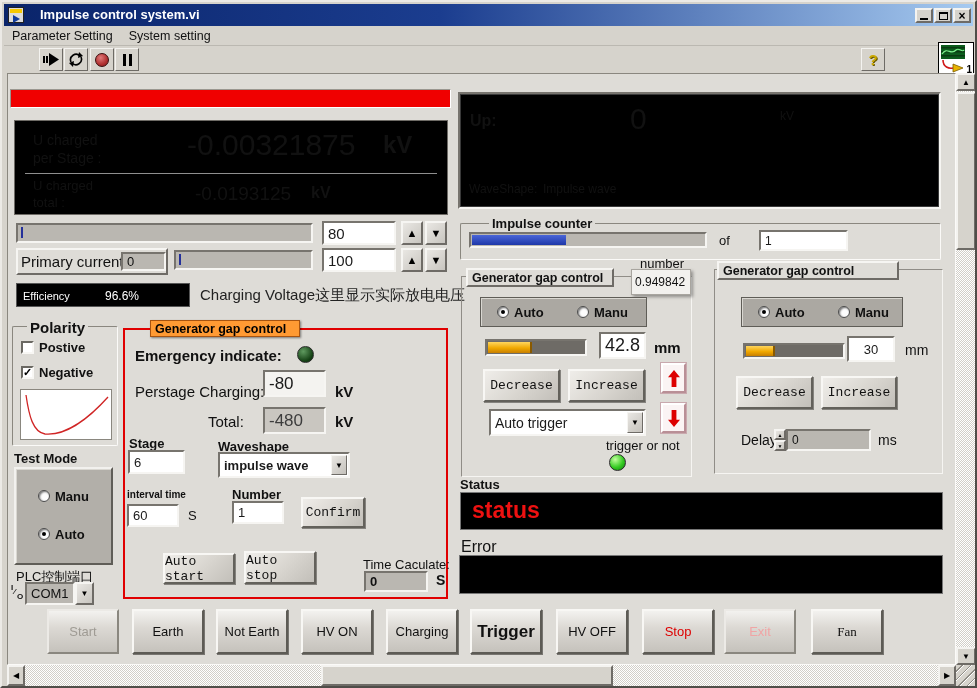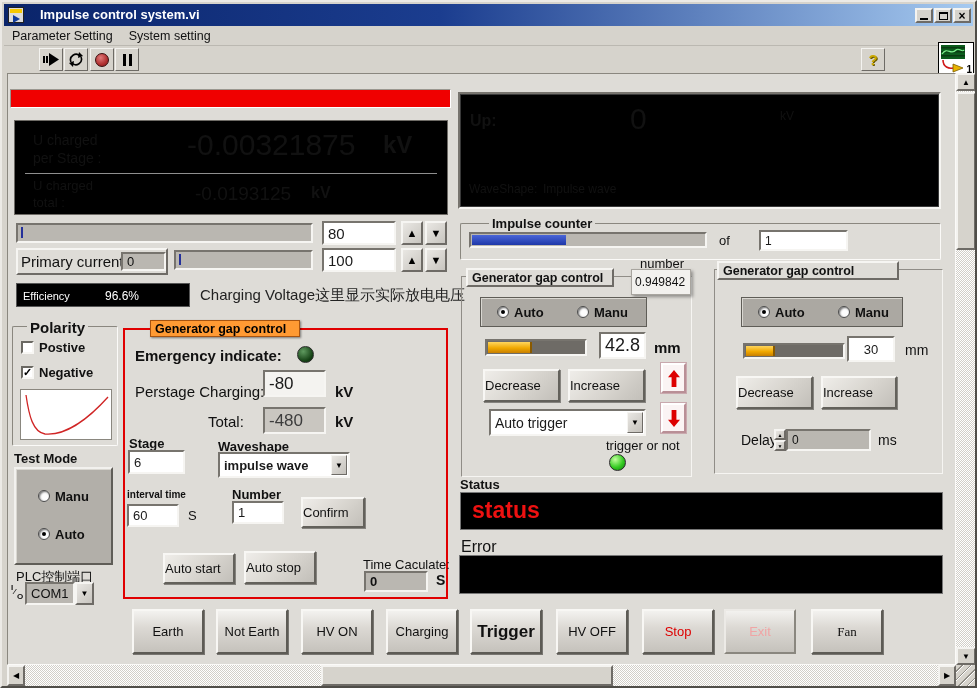--- a/index.html
+++ b/index.html
@@ -69,21 +69,21 @@
 
   .whitefield { position:absolute; background:#fff; border:2px solid;
     border-color:#77746e #f6f5f2 #f6f5f2 #77746e; color:#1a1a1a; display:flex; align-items:center; padding:0 4px; }
   .grayfield  { position:absolute; background:#bab7b1; border:2px solid;
     border-color:#77746e #f6f5f2 #f6f5f2 #77746e; color:#111; display:flex; align-items:center; padding:0 4px; }
   .disfield { position:absolute; background:#c9c6c0; border:2px solid;
     border-color:#77746e #f6f5f2 #f6f5f2 #77746e; color:#3c3c3c; display:flex; align-items:center; padding:0 4px; }
 
   .btn { position:absolute; background:linear-gradient(135deg,#efede9 0%,#d8d5cf 55%,#c2bfb9 100%);
     border:2px solid; border-color:#f8f7f4 #63615b #63615b #f8f7f4; box-shadow:1px 1px 0 rgba(60,58,52,.55);
-    display:flex; align-items:center; justify-content:flex-start; font-size:13px; color:#111; }
+    display:flex; align-items:center; justify-content:center; font-size:13px; color:#111;font-family:Liberation Mono, monospace; }
   .arrowbtn { position:absolute; background:linear-gradient(135deg,#e9e7e3,#c8c5bf);
     border:2px solid; border-color:#f6f5f2 #6e6b66 #6e6b66 #f6f5f2;
     display:flex; align-items:center; justify-content:center; font-size:11px; color:#000; }
   .combobtn { position:absolute; right:1px; top:1px; bottom:1px; width:16px;
     background:linear-gradient(135deg,#e9e7e3,#c4c1bb); border:1px solid;
     border-color:#f6f5f2 #6e6b66 #6e6b66 #f6f5f2; display:flex; align-items:center; justify-content:center;
     font-size:8px; color:#000; }
 
   .groupbox { position:absolute; border:1px solid; border-color:#8a877f #fbfaf8 #fbfaf8 #8a877f;
     border-radius:2px; }
@@ -442,20 +442,23 @@
     </div>
   <span class="lbl" style="left:876px; top:430px; font-size:14px;">ms</span>
 
   <span class="lbl b" style="left:458px; top:475px; font-size:13px;">Status</span>
   <div class="blackbox" style="left:458px; top:490px; width:483px; height:38px; border:1px solid #777;">
     <span class="lbl b" style="left:11px; top:4px; font-size:23px; color:#ee1111;">status</span>
   </div>
   <span class="lbl" style="left:459px; top:536px; font-size:16px;">Error</span>
   <div class="blackbox" style="left:457px; top:553px; width:484px; height:39px; border:1px solid #777;"></div>
 
+  <div class="bigbtn" style="left:45px;  color:#9f9b94; box-shadow:none; border-color:#eceae6 #8a877f #8a877f #eceae6;">
+      <span>Start</span>
+    </div>
   <div class="bigbtn" style="left:130px;">
       <span>Earth</span>
     </div>
   <div class="bigbtn" style="left:214px;">
       <span>Not Earth</span>
     </div>
   <div class="bigbtn" style="left:299px;">
       <span>HV ON</span>
     </div>
   <div class="bigbtn" style="left:384px;">

